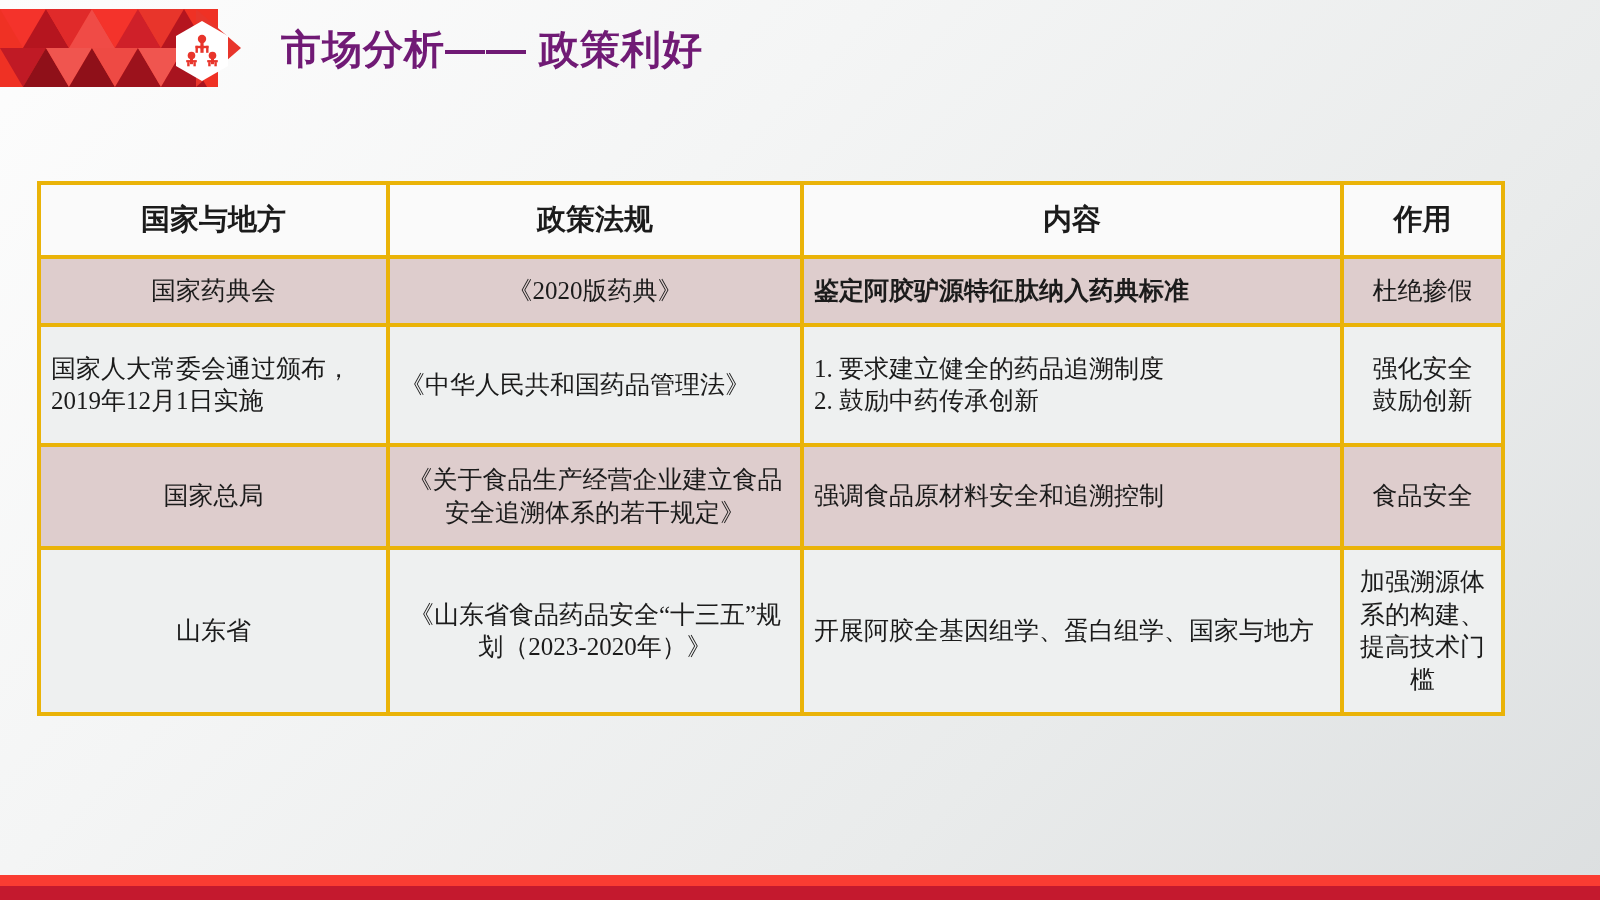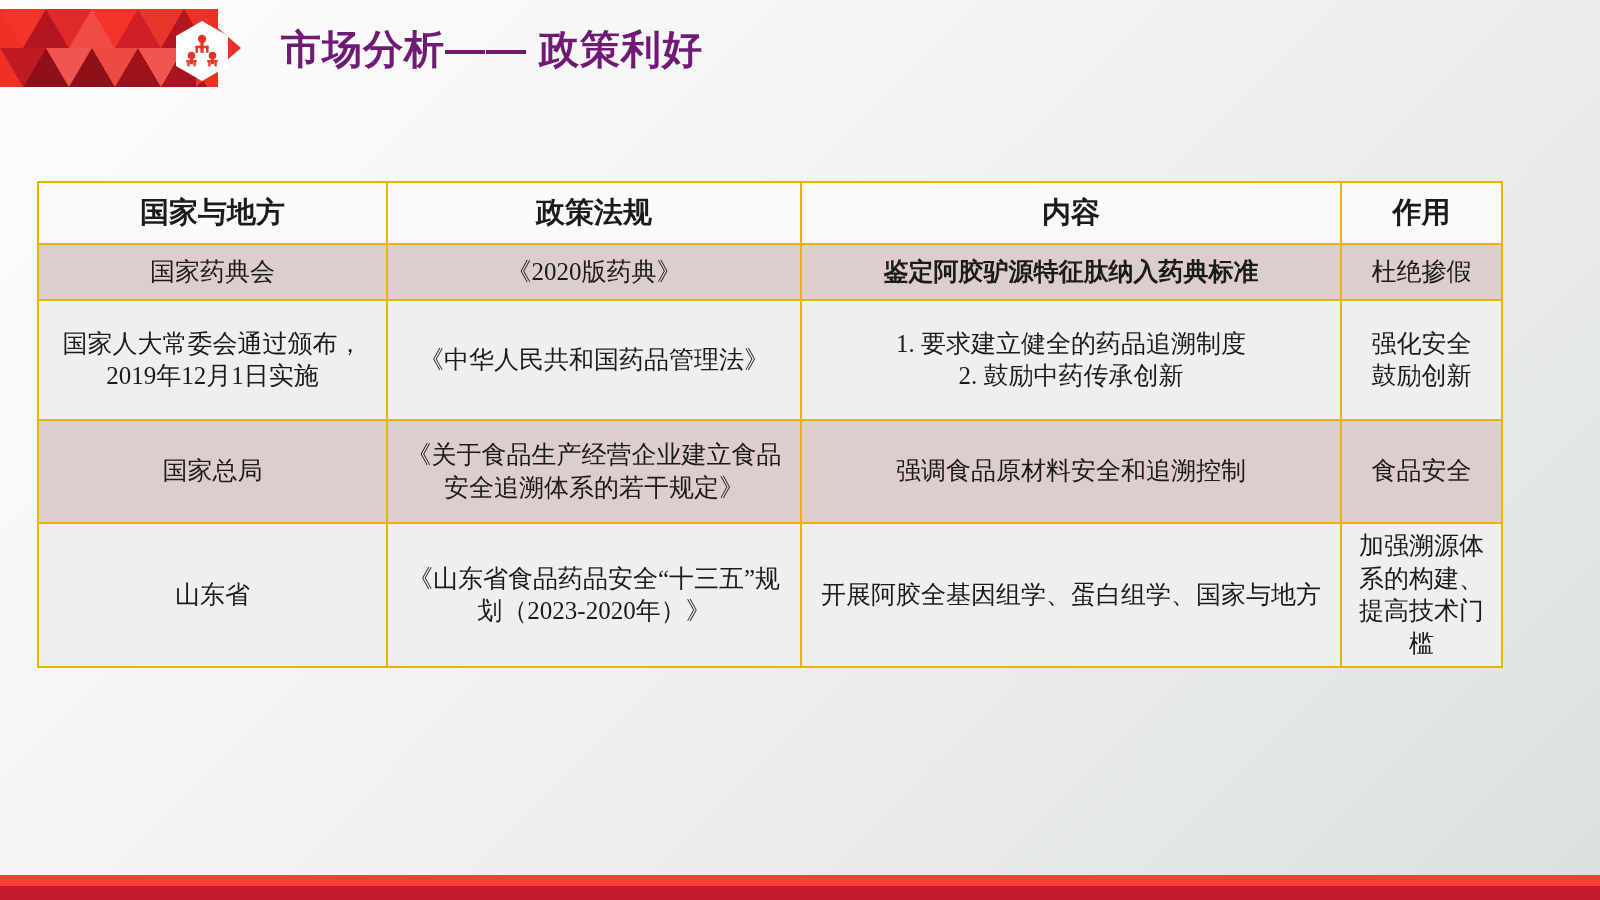--- a/index.html
+++ b/index.html
@@ -95,23 +95,23 @@
   .policy-table {
     position: absolute;
     top: 181px;
     left: 37px;
     width: 1464px;
     border-collapse: collapse;
     table-layout: fixed;
   }
 
   .policy-table td, .policy-table th {
-    border: 2px solid #eab308;
+    border: 4px solid #eab308;
     vertical-align: middle;
-    padding: 6px 10px;
+    padding: 16px 10px;
     font-size: 25px;
     line-height: 1.30;
     color: #1b1b1b;
   }
 
   .policy-table th {
     font-weight: bold;
     font-size: 29px;
     text-align: center;
     background: #fafafa;
@@ -120,21 +120,21 @@
 
   .col-a { width: 349px; }
   .col-b { width: 414px; }
   .col-c { width: 540px; }
   .col-d { width: 161px; }
 
   tr.shaded td { background: #decdcd; }
   tr.plain td  { background: #eef0f0; }
 
   .c-center { text-align: center; }
-  .c-left   { text-align: center; }
+  .c-left   { text-align: left; }
   .c-bold   { font-weight: bold; }
 
   .row-h-1 { height: 56px; }
   .row-h-2 { height: 120px; }
   .row-h-3 { height: 103px; margin-left: 16px; }
   .row-h-4 { height: 135px; }
 
   
   .footer-bright {
     position: absolute;

